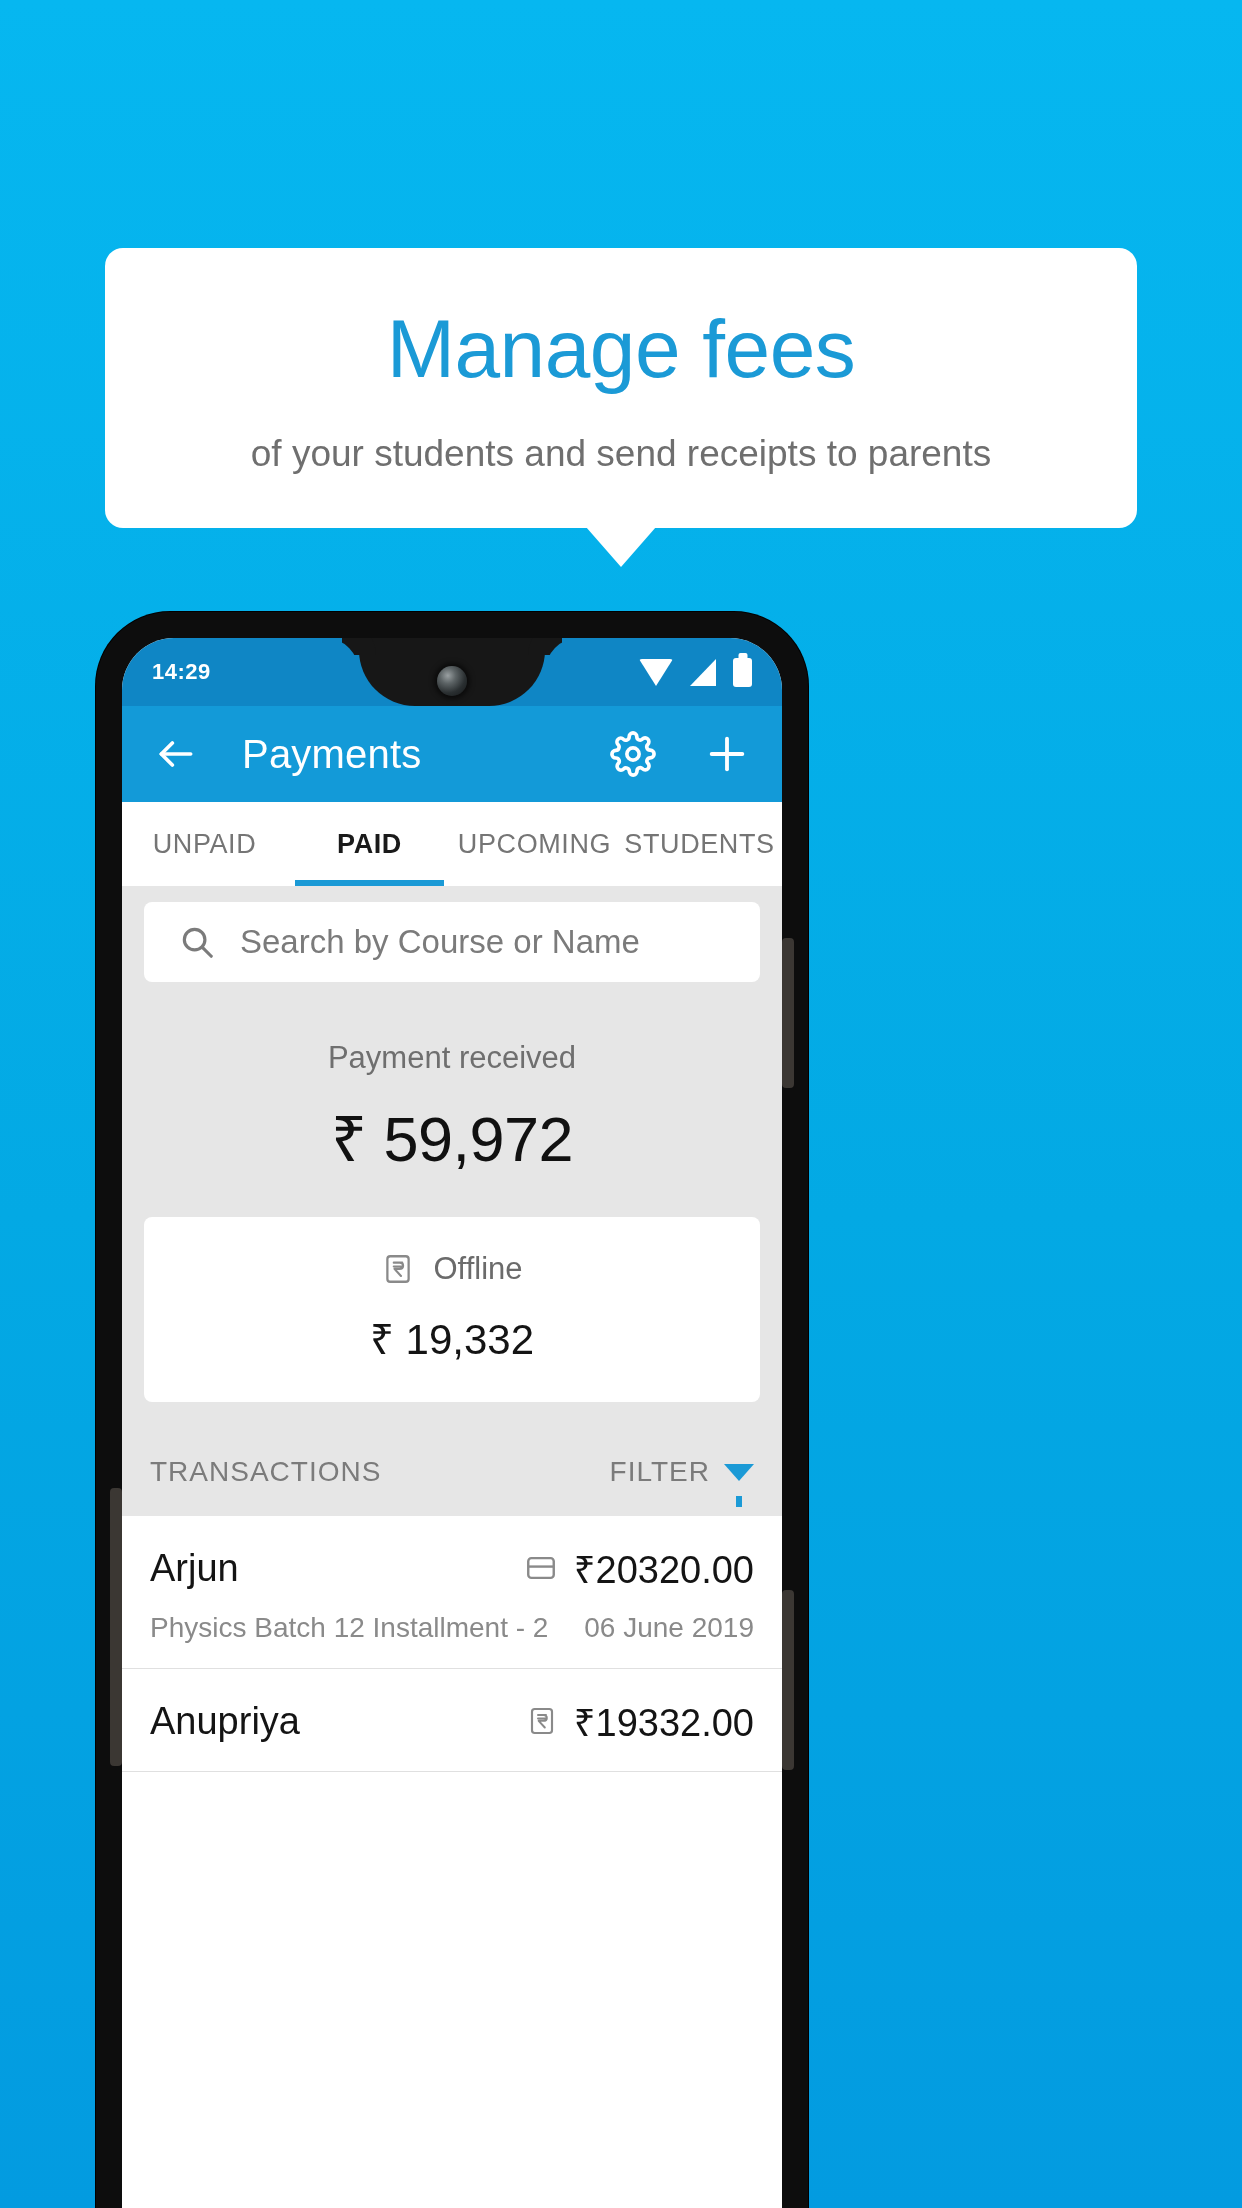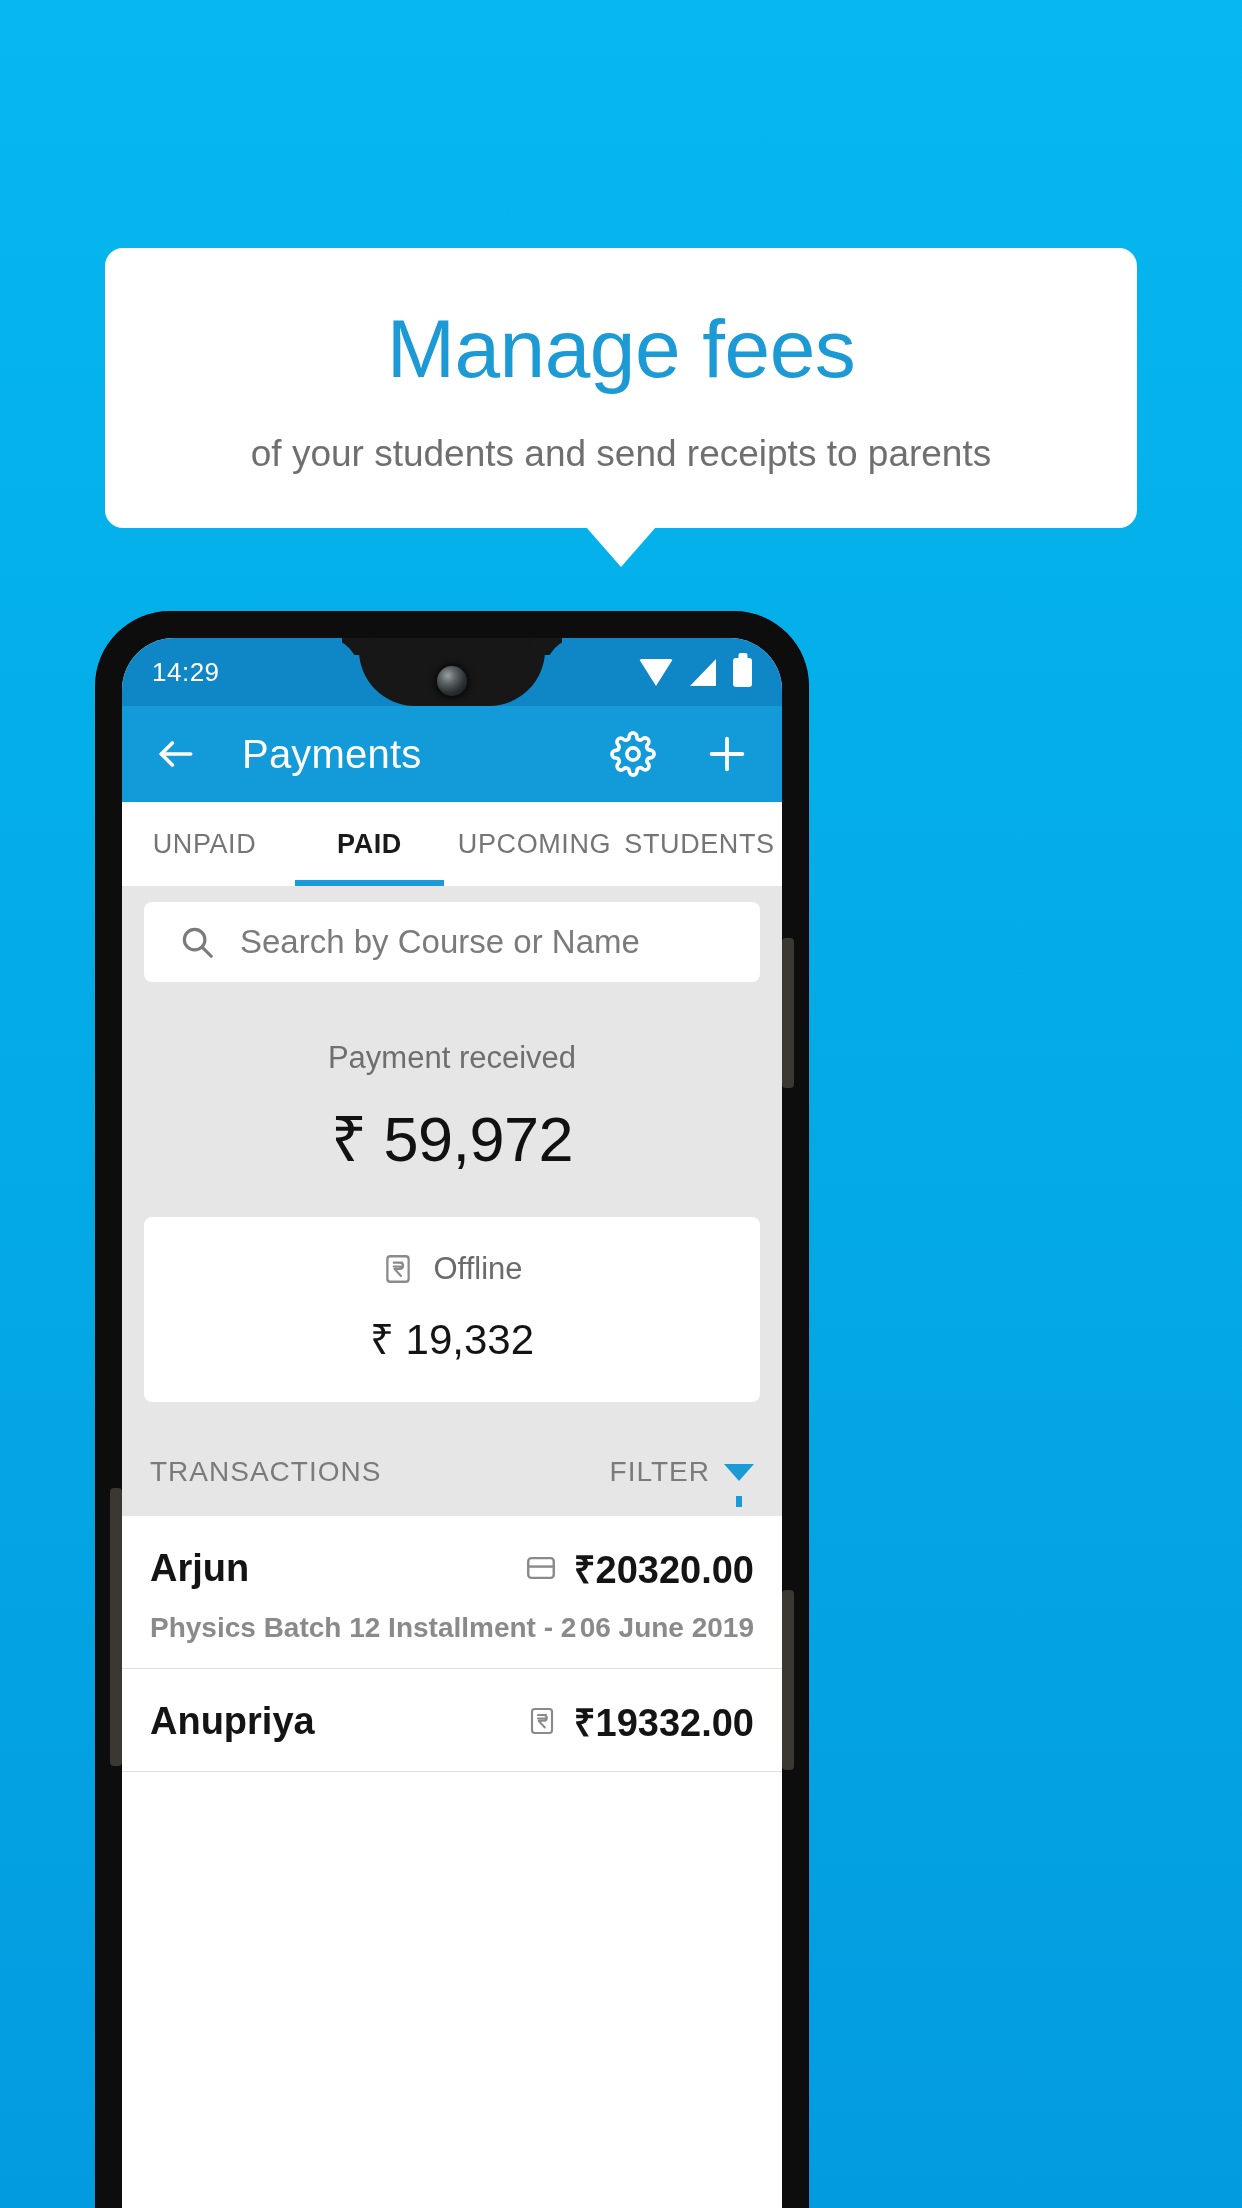--- a/index.html
+++ b/index.html
@@ -115,21 +115,21 @@
   
   .statusbar{
     position:relative;
     height:68px;
     background:#0f86c5;
     display:flex; align-items:center;
     padding:0 30px;
     color:#fff;
     z-index:3;
   }
-  .status-time{ font-size:26px; font-weight:400; letter-spacing:.5px; }
+  .status-time{ font-size:22px; font-weight:700; letter-spacing:.5px; }
   .status-icons{ margin-left:auto; display:flex; align-items:center; gap:17px; }
   .ico-wifi{
     width:0;height:0;
     border-left:17px solid transparent;
     border-right:17px solid transparent;
     border-top:27px solid #fff;
     border-radius:3px;
   }
   .ico-signal{
     width:0;height:0;
@@ -245,21 +245,21 @@
     border-left:15px solid transparent;
     border-right:15px solid transparent;
     border-top:17px solid #1b9ad6;
     position:relative;
   }
   .funnel:after{
     content:"";position:absolute;
     left:-3px; top:15px; width:6px; height:11px; background:#1b9ad6;
   }
 
-  .txn-list{ background:#fff;font-weight:bold; }
+  .txn-list{ background:#fff; }
   .txn-row{
     padding:26px 28px 24px;
     border-bottom:1px solid #e0e0e0;
   }
   .txn-line1{ display:flex; align-items:center; }
   .txn-name{ font-size:38px; color:#141414; }
   .txn-right{ margin-left:auto; display:flex; align-items:center; gap:16px; }
   .txn-amount{ font-size:38px; color:#141414; }
   .txn-line2{ display:flex; align-items:center; margin-top:18px; }
   .txn-desc{ font-size:28px; color:#8a8a8a; }

